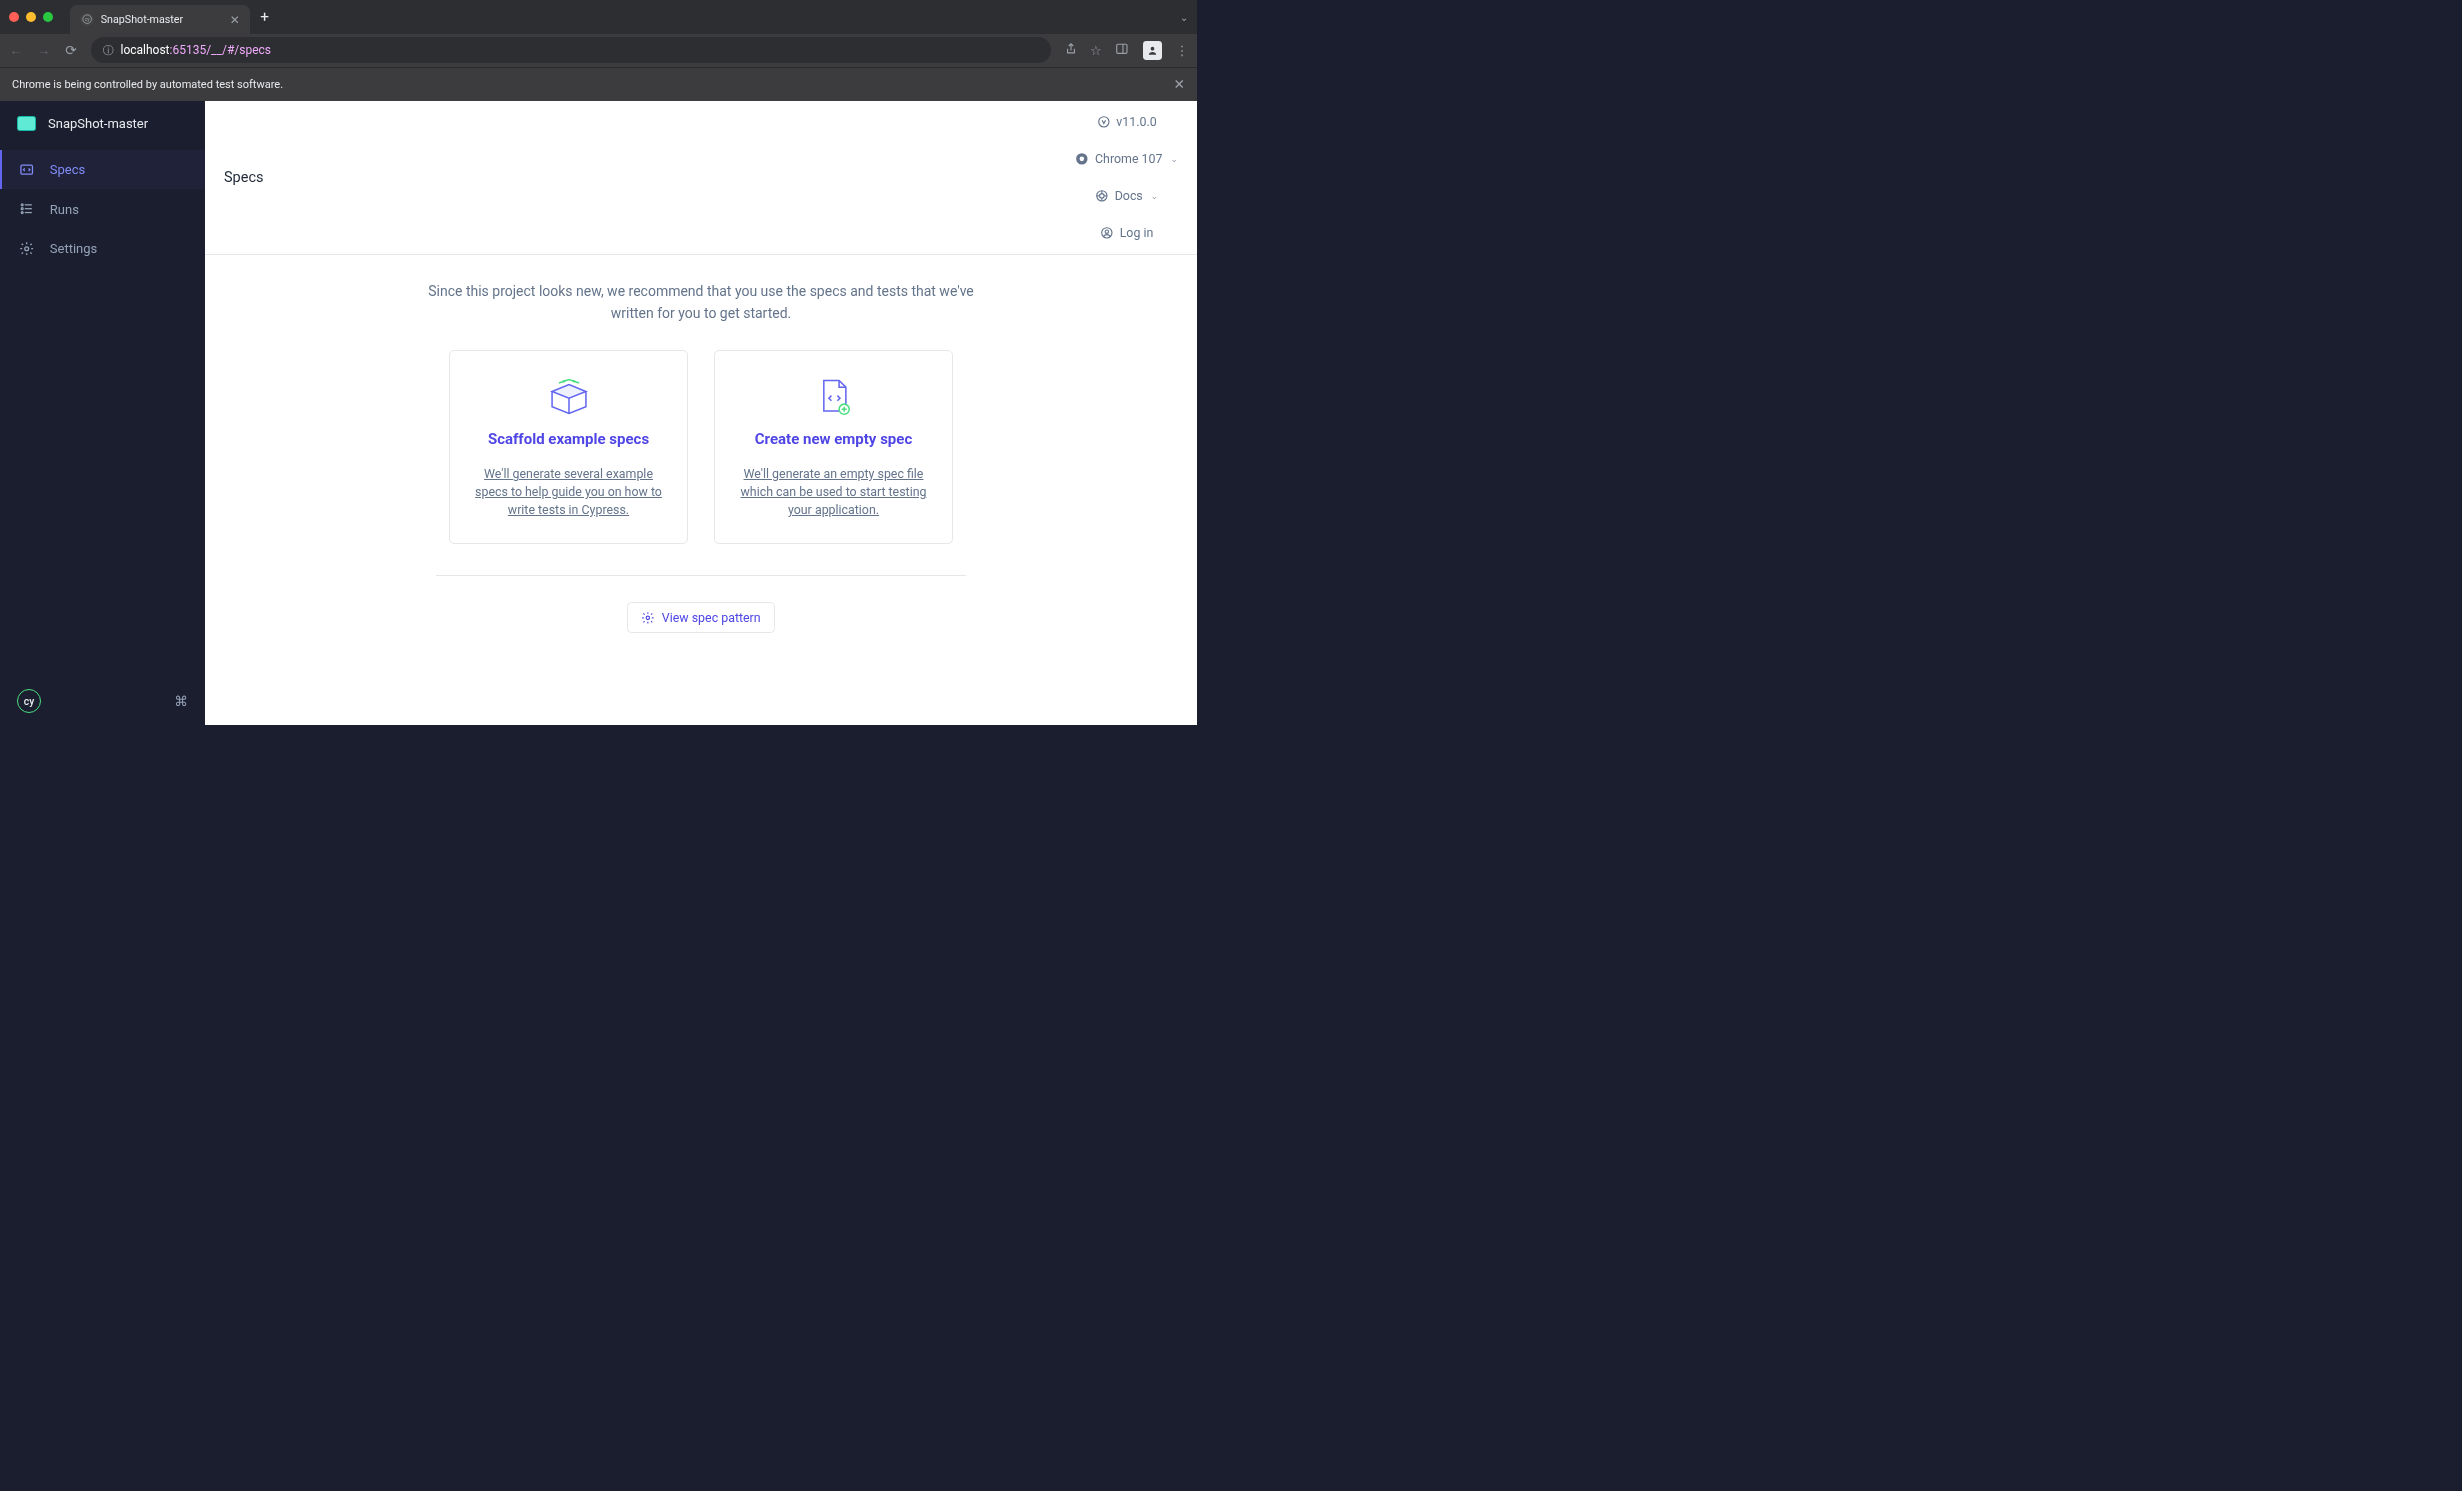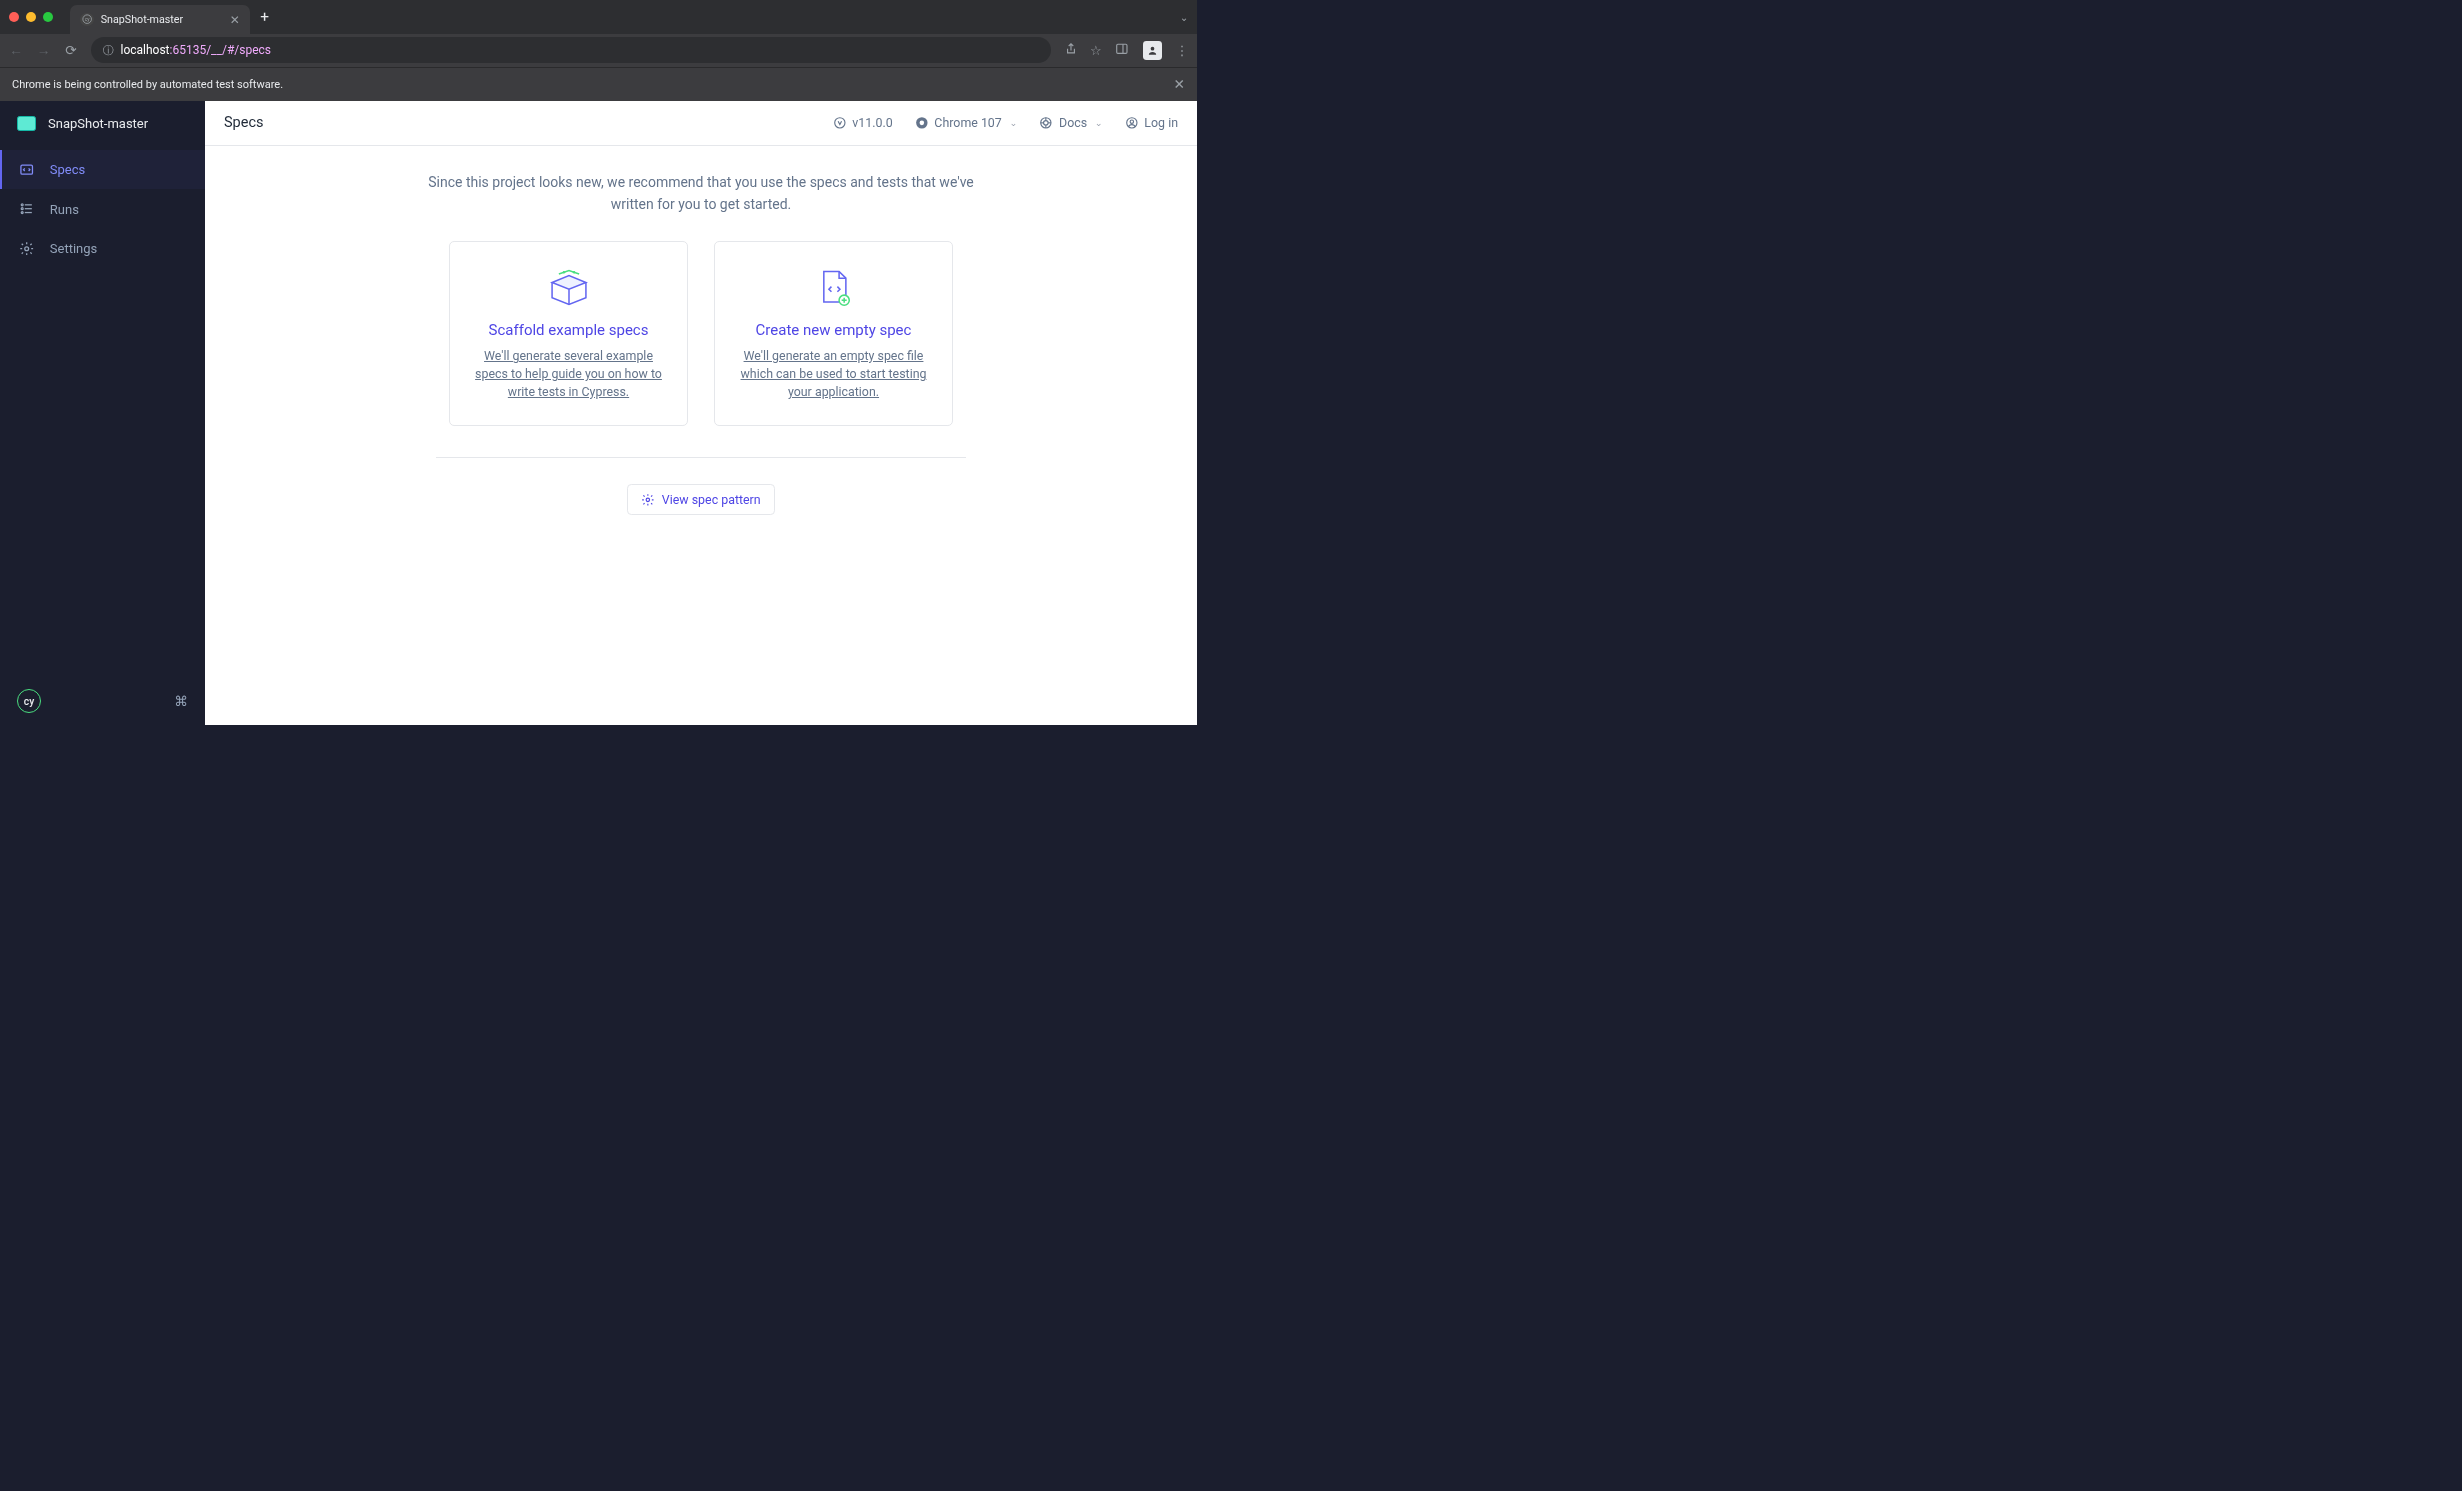--- a/index.html
+++ b/index.html
@@ -48,34 +48,34 @@
 .nav-item.active { color: #818cf8; border-left-color:#6366f1; background: rgba(99,102,241,0.06); }
 .nav-item-icon { width: 15.4px; height: 15.4px; display:flex; align-items:center; justify-content:center; }
 
 .sidebar-footer { margin-top: auto; display: flex; align-items: center; justify-content: space-between; padding: 12px 17px; }
 .cy-logo { width: 24px; height: 24px; border: 1.7px solid #4ade80; border-radius: 50%; display:flex; align-items:center; justify-content:center; color:#e8eaed; font-size:10.3px; font-weight:500; }
 .kb-icon { color: #94a3b8; font-size: 13.7px; }
 
 .main { flex: 1; background: #fff; display: flex; flex-direction: column; }
 .header { display: flex; align-items: center; padding: 13.7px 19px; border-bottom: 0.9px solid #e5e7eb; gap:15.4px; }
 .header-title { font-size: 14.5px; color: #1f2937; font-weight: 400; }
-.header-right { margin-left: auto; display: flex; align-items: center; gap: 22px; color: #64748b; font-size: 12.4px; }
+.header-right { margin-left: auto; display: flex; align-items: center; gap: 22px; color: #64748b; font-size: 12.4px; flex-direction: column; }
 .hdr-item { display: flex; align-items: center; gap: 6px; cursor: pointer; }
 .hdr-item svg { width:13.7px; height:13.7px; }
 .chev { font-size:9.4px; color:#9ca3af; margin-left:1.7px; }
 
 .content { flex: 1; overflow: auto; padding: 26px 17px; }
 .content-inner { max-width: 564px; margin: 0 auto; text-align: center; }
 .main-heading { font-size: 26px; color: #374151; font-weight: 400; margin-bottom: 10.3px; }
 .main-sub { font-size: 14px; color: #64748b; line-height: 1.55; margin-bottom: 26px; }
 
 .cards { display: flex; gap: 26px; justify-content: center; margin-bottom: 31px; }
 .card { width: 239px; border: 0.9px solid #e5e7eb; border-radius: 5.1px; padding: 24px 19px; cursor: pointer; }
 .card-icon { height: 43px; display: flex; align-items: center; justify-content: center; margin-bottom: 12px; }
-.card-title { color: #4f46e5; font-size: 15px; font-weight: 400; margin-bottom: 8px; }
+.card-title { color: #4f46e5; font-size: 15px; font-weight: 700; margin-bottom: 17px; }
 .card-desc { color: #64748b; font-size: 12.4px; line-height: 1.45; text-decoration: underline; }
 
 .divider { border-top: 0.9px solid #e5e7eb; margin: 0 auto 26px; max-width:530px; }
 .error-text { color: #64748b; font-size: 13.3px; line-height: 1.55; margin-bottom: 19px; }
 .pattern-btn { display: inline-flex; align-items: center; gap: 6.8px; border: 0.9px solid #e5e7eb; border-radius: 4.3px; padding: 6.8px 13.7px; color: #4f46e5; font-size: 12.4px; cursor: pointer; background:#fff; }
 </style>
 </head>
 <body>
 
 <div class="browser-chrome">

